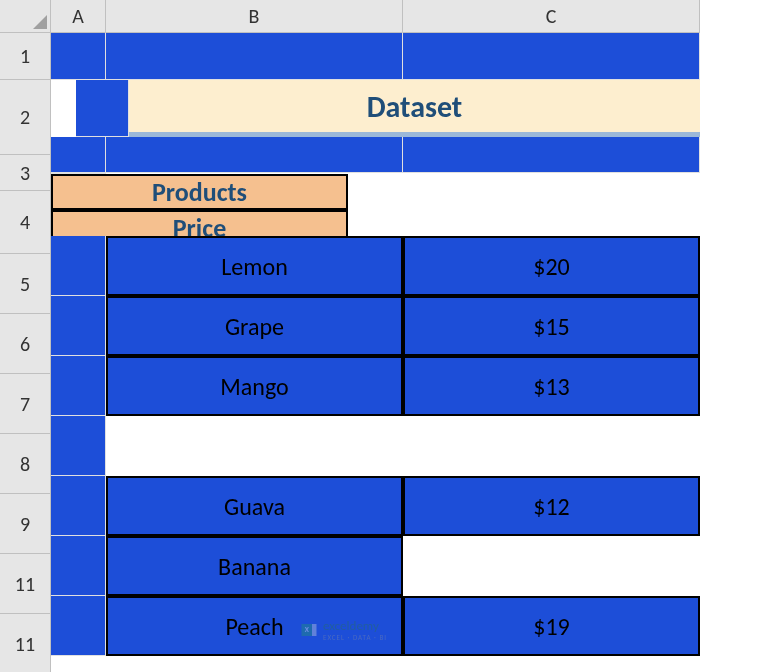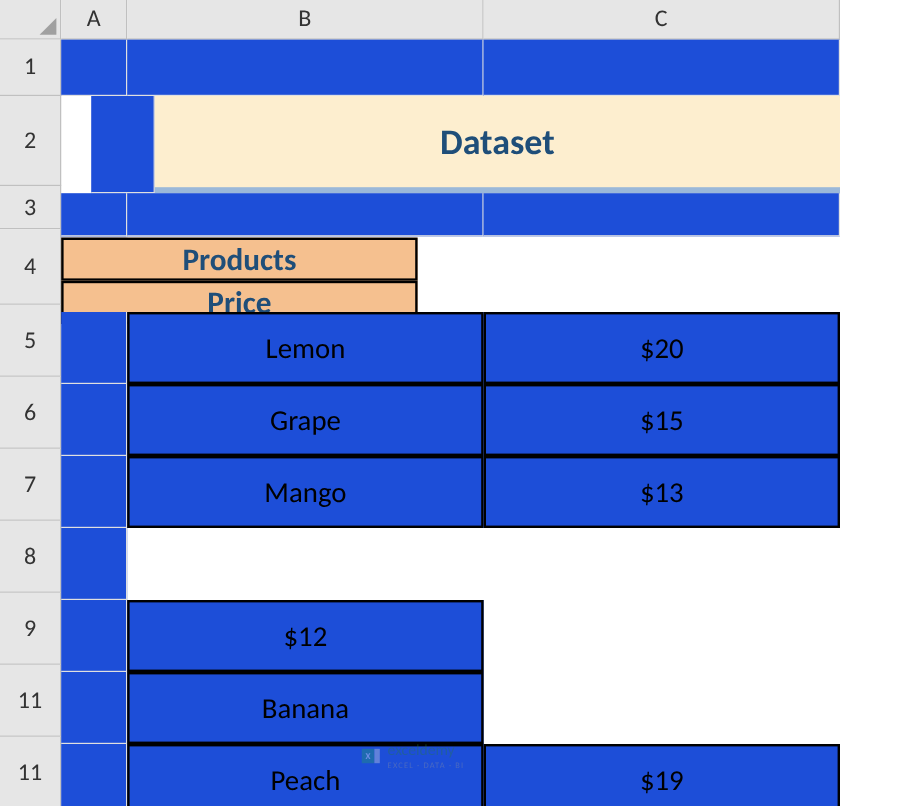--- a/index.html
+++ b/index.html
@@ -87,21 +87,21 @@
     .grid {
       position: absolute;
       top: 33px;
       left: 51px;
       width: 649px;
     }
     .row {
       display: flex;
     }
     .row.r1 { height: 47px; }
-    .row.r2 { height: 81px; padding-left: 25px; }
+    .row.r2 { height: 57px; padding-left: 25px; }
     .row.r3 { height: 36px; }
     .row.r4 { height: 63px; flex-direction: column; }
     .row.r5, .row.r6, .row.r7, .row.r8, .row.r9, .row.r10, .row.r11 { height: 60px; }
     .cell {
       border-right: 1px solid #e0e0e0;
       border-bottom: 1px solid #e0e0e0;
       display: flex;
       align-items: center;
       justify-content: center;
       font-size: 22px;
@@ -228,20 +228,21 @@
       <div class="cell col-B td-cell">Mango</div>
       <div class="cell col-C td-cell">$13</div>
     </div>
 
     <div class="row r8">
       <div class="cell col-A"></div>
     </div>
 
     <div class="row r9">
       <div class="cell col-A"></div>
+      <div class="cell col-B td-cell">Guava</div>
       <div class="cell col-C td-cell">$12</div>
     </div>
 
     <div class="row r10">
       <div class="cell col-A"></div>
       <div class="cell col-B td-cell">Banana</div>
     </div>
 
     <div class="row r11">
       <div class="cell col-A"></div>

